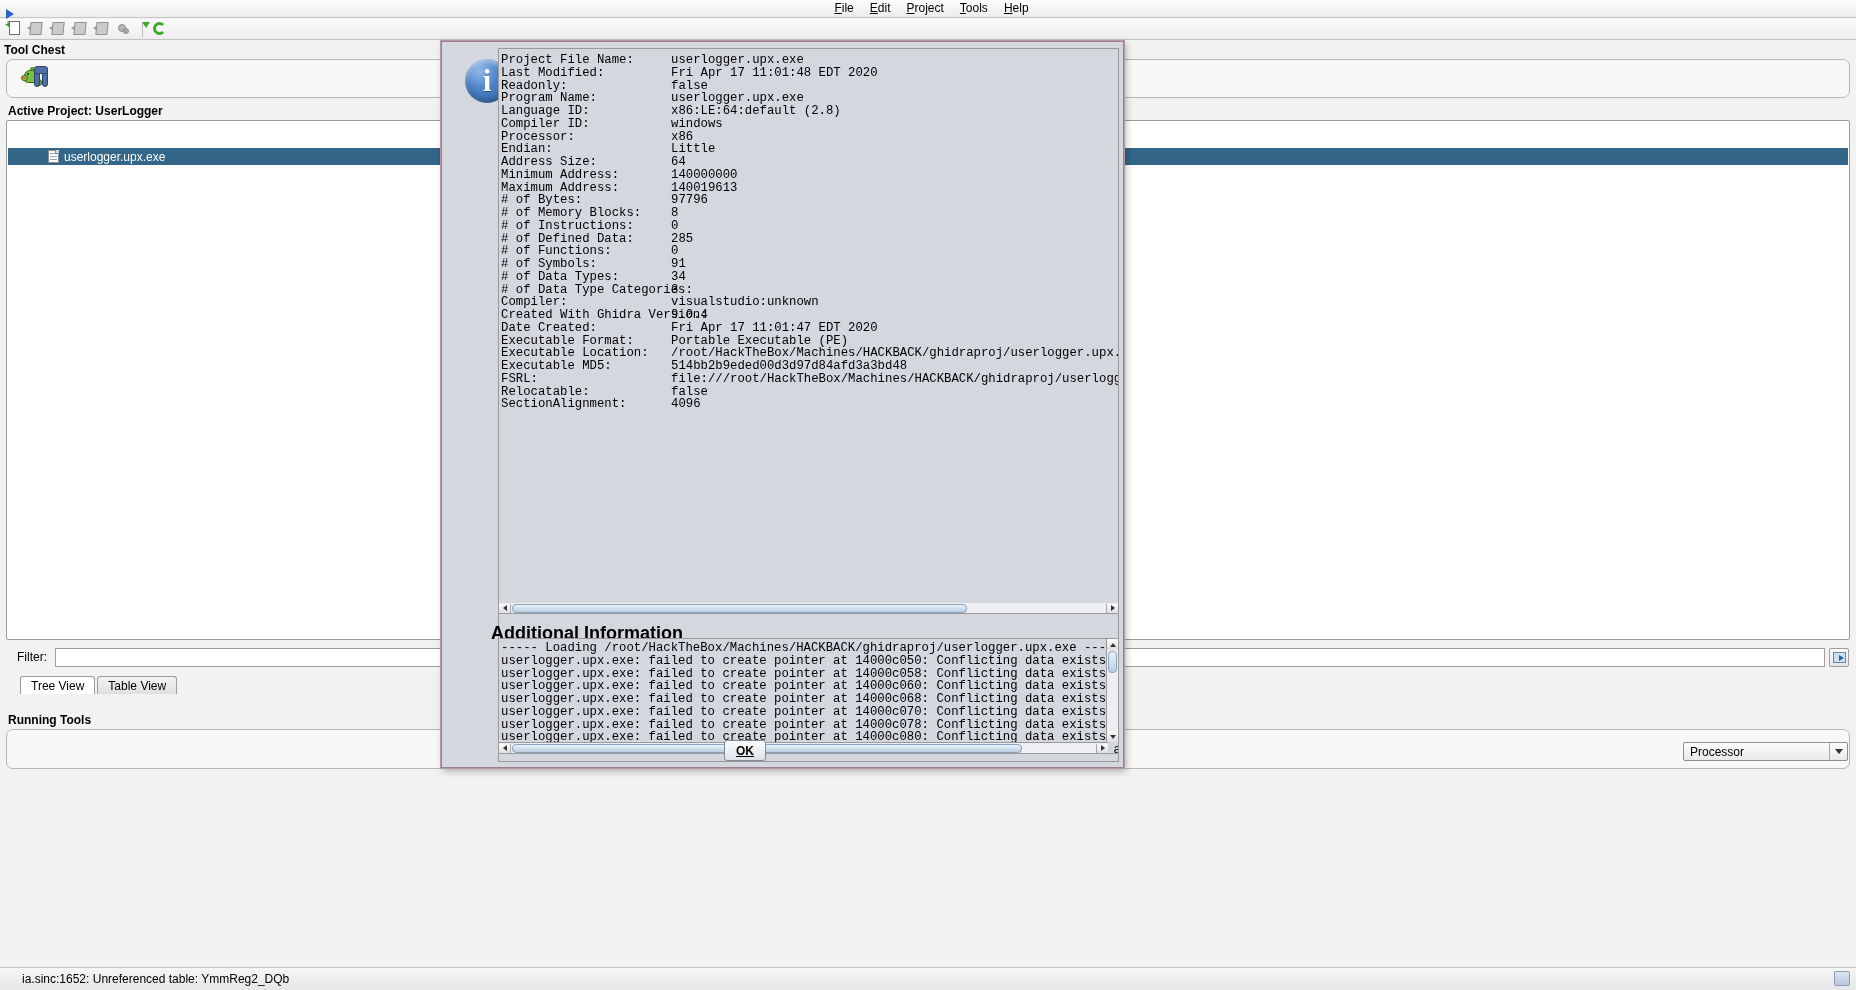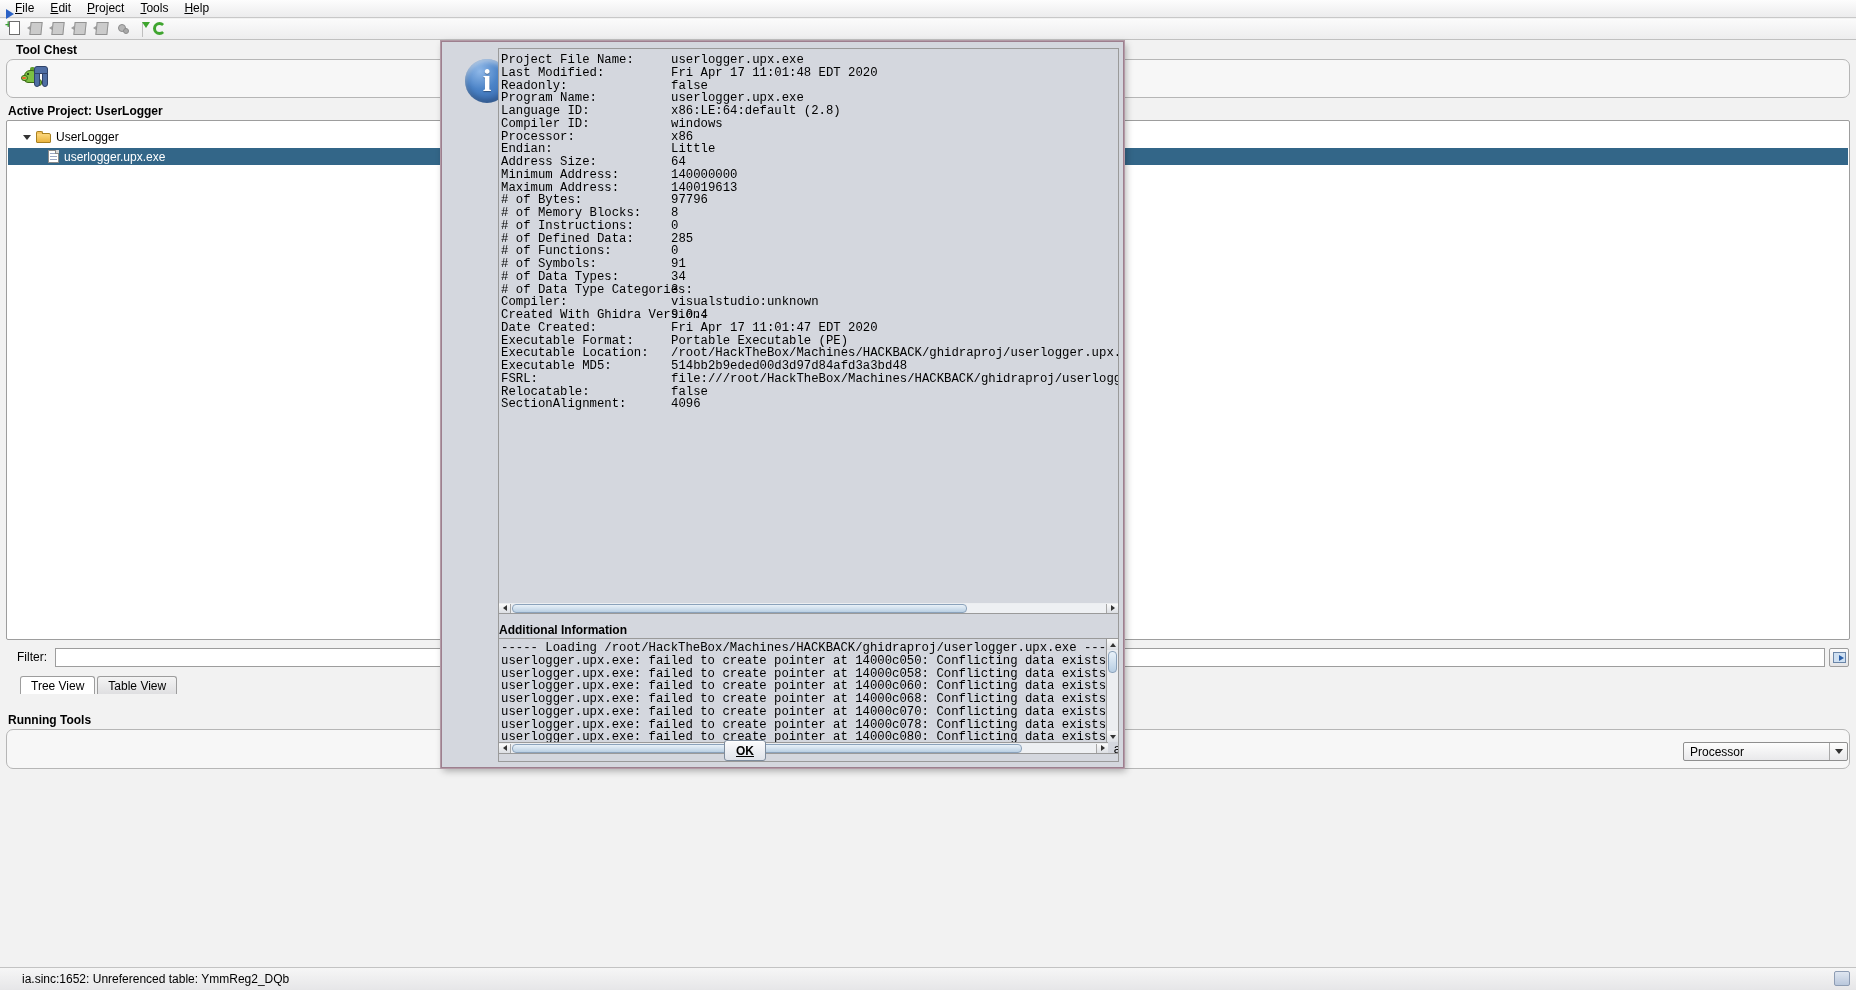--- a/index.html
+++ b/index.html
@@ -13,42 +13,42 @@
     position:relative;
     -webkit-font-smoothing:antialiased;
   }
   .root{position:absolute;inset:0;background:#f2f2f2;}
 
   
   .menubar{
     position:absolute;left:0;top:0;width:1856px;height:18px;
     background:linear-gradient(#fdfdfd,#ececed);
     border-bottom:1px solid #c8c8c8;
-    display:flex;align-items:center;padding-left:7px;box-sizing:border-box;
+    display:flex;align-items:center;padding-left:7px;box-sizing:border-box;justify-content:center;
   }
   .menu-item{
     font-size:12px;color:#000;padding:1px 8px 2px 8px;cursor:default;line-height:14px;
   }
   .menu-item .mn{text-decoration:underline;}
 
   
   .toolbar{
     position:absolute;left:0;top:19px;width:1856px;height:21px;
     background:linear-gradient(#fbfbfb,#ededee);
     border-bottom:1px solid #c0c0c0;
     display:flex;align-items:center;padding-left:5px;box-sizing:border-box;gap:3px;
   }
   .tb-btn{width:19px;height:19px;position:relative;display:inline-block;}
   .tb-sep{width:1px;height:15px;background:#bfbfbf;margin:0 5px;}
 
   
   .section-label{
     position:absolute;font-weight:bold;font-size:12px;color:#000;
   }
-  .chest-label{left:16px;top:43px;}
+  .chest-label{left:4px;top:43px;}
   .chest-panel{
     position:absolute;left:6px;top:59px;width:1844px;height:39px;
     background:#f7f7f7;border:1px solid #b6b6b6;border-radius:7px;
     box-sizing:border-box;
   }
   .chest-icons{position:absolute;left:14px;top:6px;display:flex;gap:12px;align-items:center;}
 
   .active-label{left:8px;top:104px;}
 
   
@@ -208,21 +208,21 @@
   .hs-arrow.right{border-right:none;border-left:1px solid #a6a6a6;}
   .tri-l{width:0;height:0;border-top:3px solid transparent;border-bottom:3px solid transparent;border-right:4px solid #333;}
   .tri-r{width:0;height:0;border-top:3px solid transparent;border-bottom:3px solid transparent;border-left:4px solid #333;}
   .hs-thumb{
     height:9px;background:linear-gradient(#e9f1f8,#b9cfe3);border:1px solid #8ba2bb;
     box-sizing:border-box;border-radius:4px;
   }
   .hs-track{flex:1;height:9px;background:#eef0f3;}
 
   .addl-label{
-    position:absolute;left:57px;top:581px;font-size:12px;font-weight:bold;color:#000;
+    position:absolute;left:49px;top:581px;font-size:18px;font-weight:bold;color:#000;
   }
   .log-scroll{
     position:absolute;left:56px;top:596px;width:621px;height:116px;
     background:#d4d7de;border:1px solid #9a9a9a;box-sizing:border-box;overflow:hidden;
   }
   .log-text{
     position:absolute;left:2px;top:3px;white-space:pre;
     font-family:"Liberation Mono", monospace;font-size:12.3px;line-height:12.8px;color:#000;
   }
   .log-vs{
@@ -332,27 +332,20 @@
       </span>
       <span>
         <span class="jeans"><i class="j1"></i><i class="j2"></i><i class="j3"></i></span>
       </span>
     </div>
   </div>
 
   <div class="section-label active-label">Active Project: UserLogger</div>
 
   <div class="tree-panel">
-    <div class="tree-inner">
-      <div class="tree-row root-row">
-        <span class="twisty open"></span>
-        <span class="folder-ico"></span>
-        <span>UserLogger</span>
-      </div>
-    </div>
     <div class="tree-row sel">
       <span class="file-ico"></span>
       <span>userlogger.upx.exe</span>
     </div>
   </div>
 
   <div class="filter-row">
     <span class="filter-label">Filter:</span>
     <input class="filter-input" type="text" value="" placeholder="" style="">
     <span class="filter-btn">

